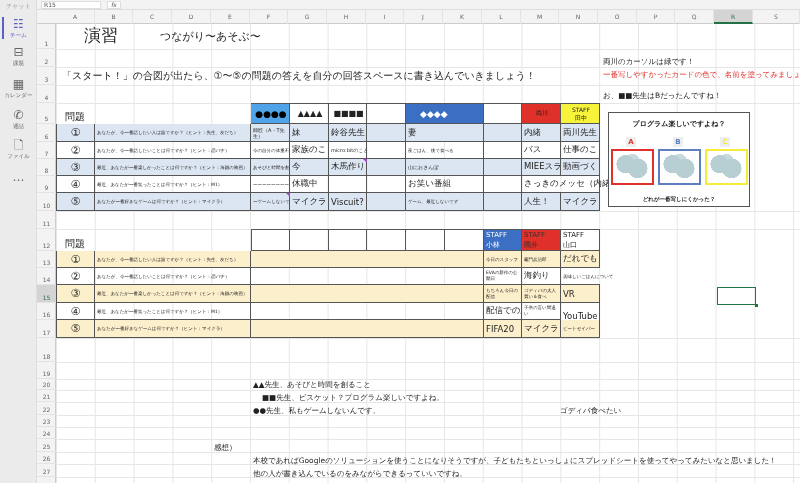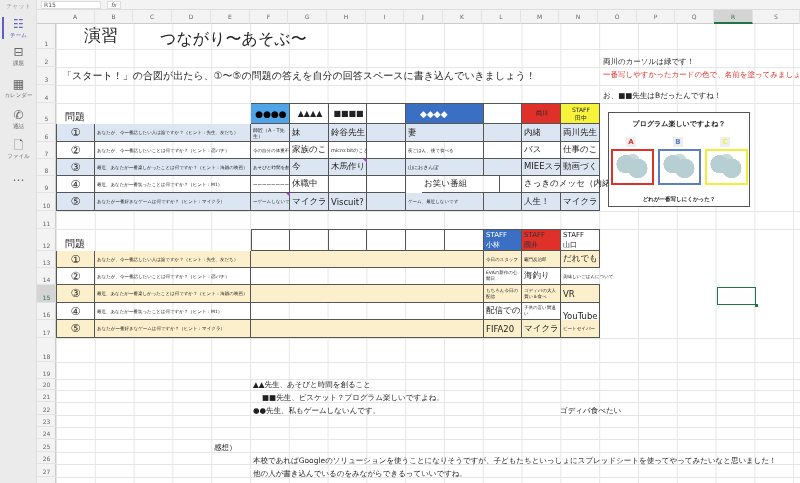--- a/index.html
+++ b/index.html
@@ -27,21 +27,21 @@
   .hline { position: absolute; left: 0; right: 0; height: 1px; background: #e6e6e6; }
   .abs { position: absolute; white-space: nowrap; overflow: visible; }
   .cell { position: absolute; overflow: hidden; white-space: nowrap; border-right: 1px solid #555; border-bottom: 1px solid #555; display: flex; align-items: center; padding-left: 2px; }
   .tiny { font-size: 4.5px; }
   .small { font-size: 5px; }
   .med { font-size: 8.5px; }
   .num { justify-content: center; font-size: 11px; padding-left: 0; }
   .blue-row { background: #dce6f2; }
   .beige-row { background: #fcefcc; }
   .title { font-size: 17px; }
-  .sub { font-size: 16px; }
+  .sub { font-size: 11px; }
   .instr { font-size: 10px; }
   .note { font-size: 7.5px; }
   .red { color: #e0302a; }
   .card-panel { position: absolute; left: 608px; top: 112px; width: 142px; height: 95px; border: 1px solid #555; background: #fff; }
   .card-panel .q1 { position: absolute; top: 6px; width: 100%; text-align: center; font-size: 7px; font-weight: bold; }
   .card-panel .q2 { position: absolute; top: 83px; width: 100%; text-align: center; font-size: 5.5px; font-weight: bold; }
   .card { position: absolute; top: 36px; width: 43px; height: 36px; border: 2px solid; background: #fff; padding: 2px; cursor: pointer; }
   .card .art { width: 100%; height: 100%; background: radial-gradient(circle at 30% 40%, #b7ced3 30%, transparent 31%), radial-gradient(circle at 65% 55%, #b7ced3 35%, transparent 36%), radial-gradient(circle at 50% 30%, #c8dadd 28%, transparent 29%); }
   .card-label { position: absolute; top: 24px; width: 10px; height: 10px; font-size: 7px; font-weight: bold; text-align: center; line-height: 10px; background: #eee; }
   .selected-cell { position: absolute; border: 1.5px solid #217346; }
@@ -209,21 +209,21 @@
   <div class="cell blue-row" style="left:484px;top:159px;width:38px;height:17px;"></div>
   <div class="cell med blue-row" style="left:522px;top:159px;width:39px;height:17px;">MIEEスラ</div>
   <div class="cell med blue-row" style="left:561px;top:159px;width:39px;height:17px;">動画づくり</div>
 
   <div class="cell num" style="left:56px;top:176px;width:39px;height:17px;border-left:1px solid #555;">④</div>
   <div class="cell tiny" style="left:95px;top:176px;width:156px;height:17px;">最近、あなたが一番笑ったことは何ですか？（ヒント：M1）</div>
   <div class="cell tiny" style="left:251px;top:176px;width:39px;height:17px;">ーーーーーーーー</div>
   <div class="cell med" style="left:290px;top:176px;width:39px;height:17px;">休職中</div>
   <div class="cell" style="left:329px;top:176px;width:38px;height:17px;"></div>
   <div class="cell" style="left:367px;top:176px;width:39px;height:17px;"></div>
-  <div class="cell med" style="left:422px;top:176px;width:78px;height:17px;">お笑い番組</div>
+  <div class="cell med" style="left:406px;top:176px;width:78px;height:17px;">お笑い番組</div>
   <div class="cell" style="left:484px;top:176px;width:38px;height:17px;"></div>
   <div class="cell med" style="left:522px;top:176px;width:78px;height:17px;overflow:visible;">さっきのメッセ（内緒）</div>
 
   <div class="cell num blue-row" style="left:56px;top:193px;width:39px;height:18px;border-left:1px solid #555;">⑤</div>
   <div class="cell tiny blue-row" style="left:95px;top:193px;width:156px;height:18px;">あなたが一番好きなゲームは何ですか？（ヒント：マイクラ）</div>
   <div class="cell tiny blue-row" style="left:251px;top:193px;width:39px;height:18px;">ーゲームしないです</div>
   <div class="cell med blue-row" style="left:290px;top:193px;width:39px;height:18px;">マイクラ</div>
   <div class="cell med blue-row" style="left:329px;top:193px;width:38px;height:18px;">Viscuit?</div>
   <div class="cell blue-row" style="left:367px;top:193px;width:39px;height:18px;"></div>
   <div class="cell tiny blue-row" style="left:406px;top:193px;width:78px;height:18px;">ゲーム、最近しないです</div>

